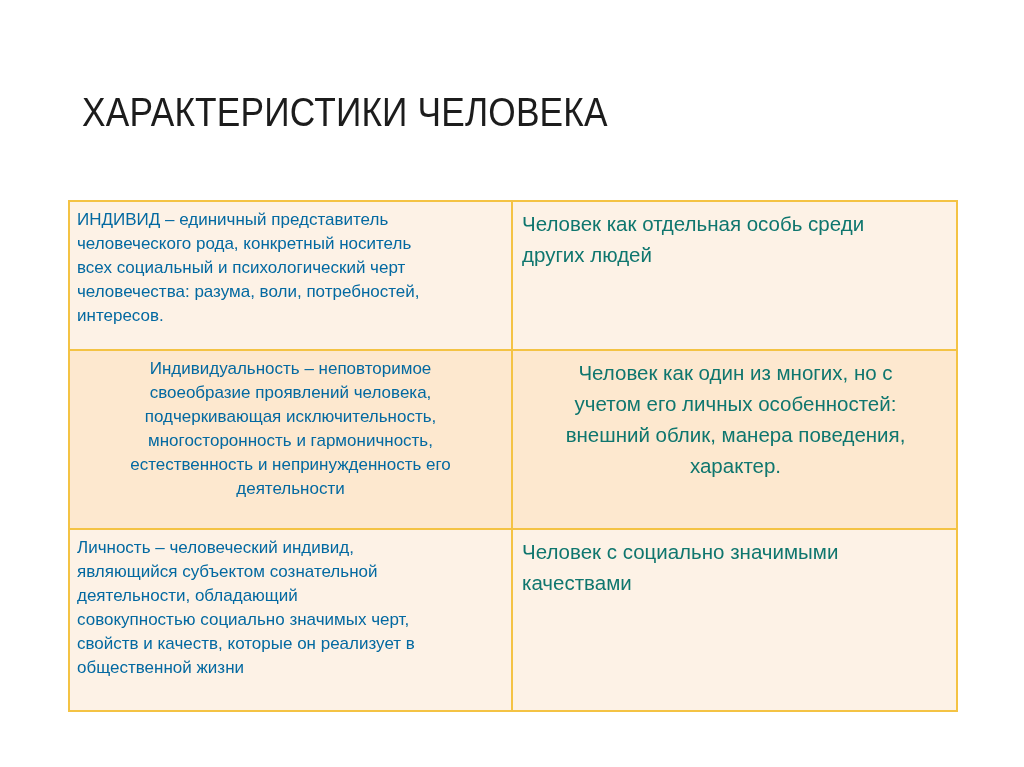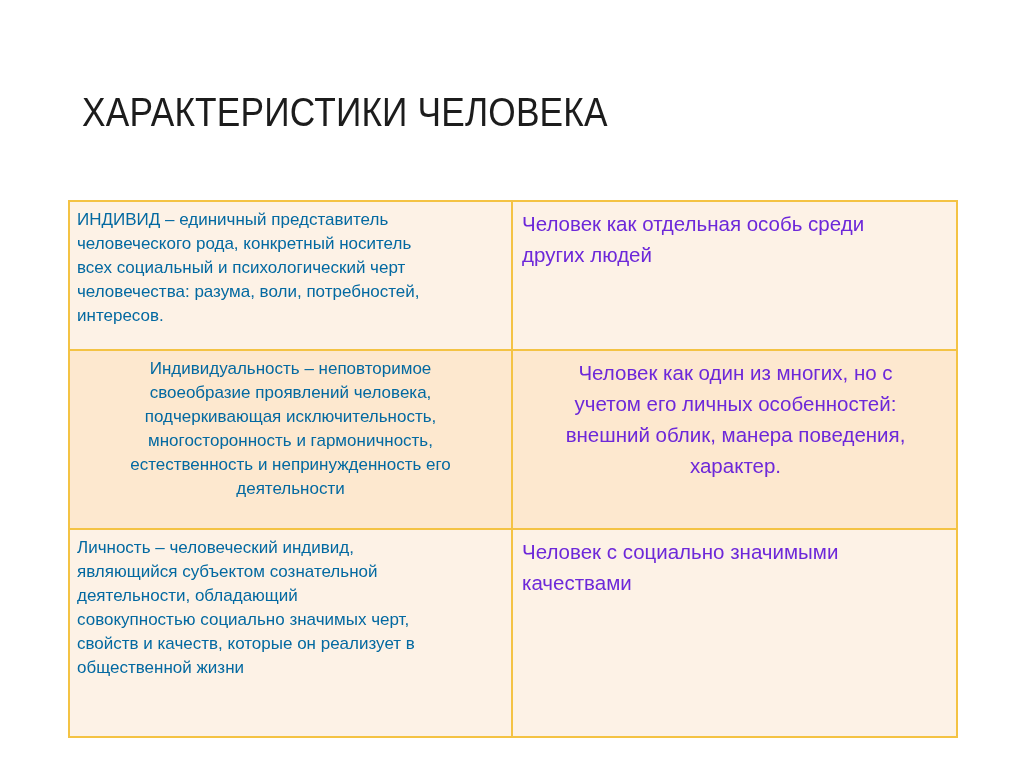--- a/index.html
+++ b/index.html
@@ -46,30 +46,30 @@
     border: 2px solid #f4c344;
     vertical-align: top;
     padding: 6px 7px;
   }
   table.def-table col.c1 { width: 443px; }
   table.def-table col.c2 { width: 445px; }
   tr.row-light td { background: #fdf2e6; }
   tr.row-dark td { background: #fde8cf; }
   tr.r1 { height: 149px; }
   tr.r2 { height: 179px; text-align: center; }
-  tr.r3 { height: 208px; }
+  tr.r3 { height: 182px; }
   .term-text {
     font-size: 17px;
     line-height: 24px;
     color: #0369a1;
   }
   .desc-text {
     font-size: 20.5px;
     line-height: 31px;
-    color: #6d28d9;
+    color: #0f766e;
     padding-left: 2px;
   }
   .term-text, .desc-text {
     white-space: pre-line;
   }
 </style>
 </head>
 <body>
 
 <h1 class="slide-title">ХАРАКТЕРИСТИКИ ЧЕЛОВЕКА</h1>

